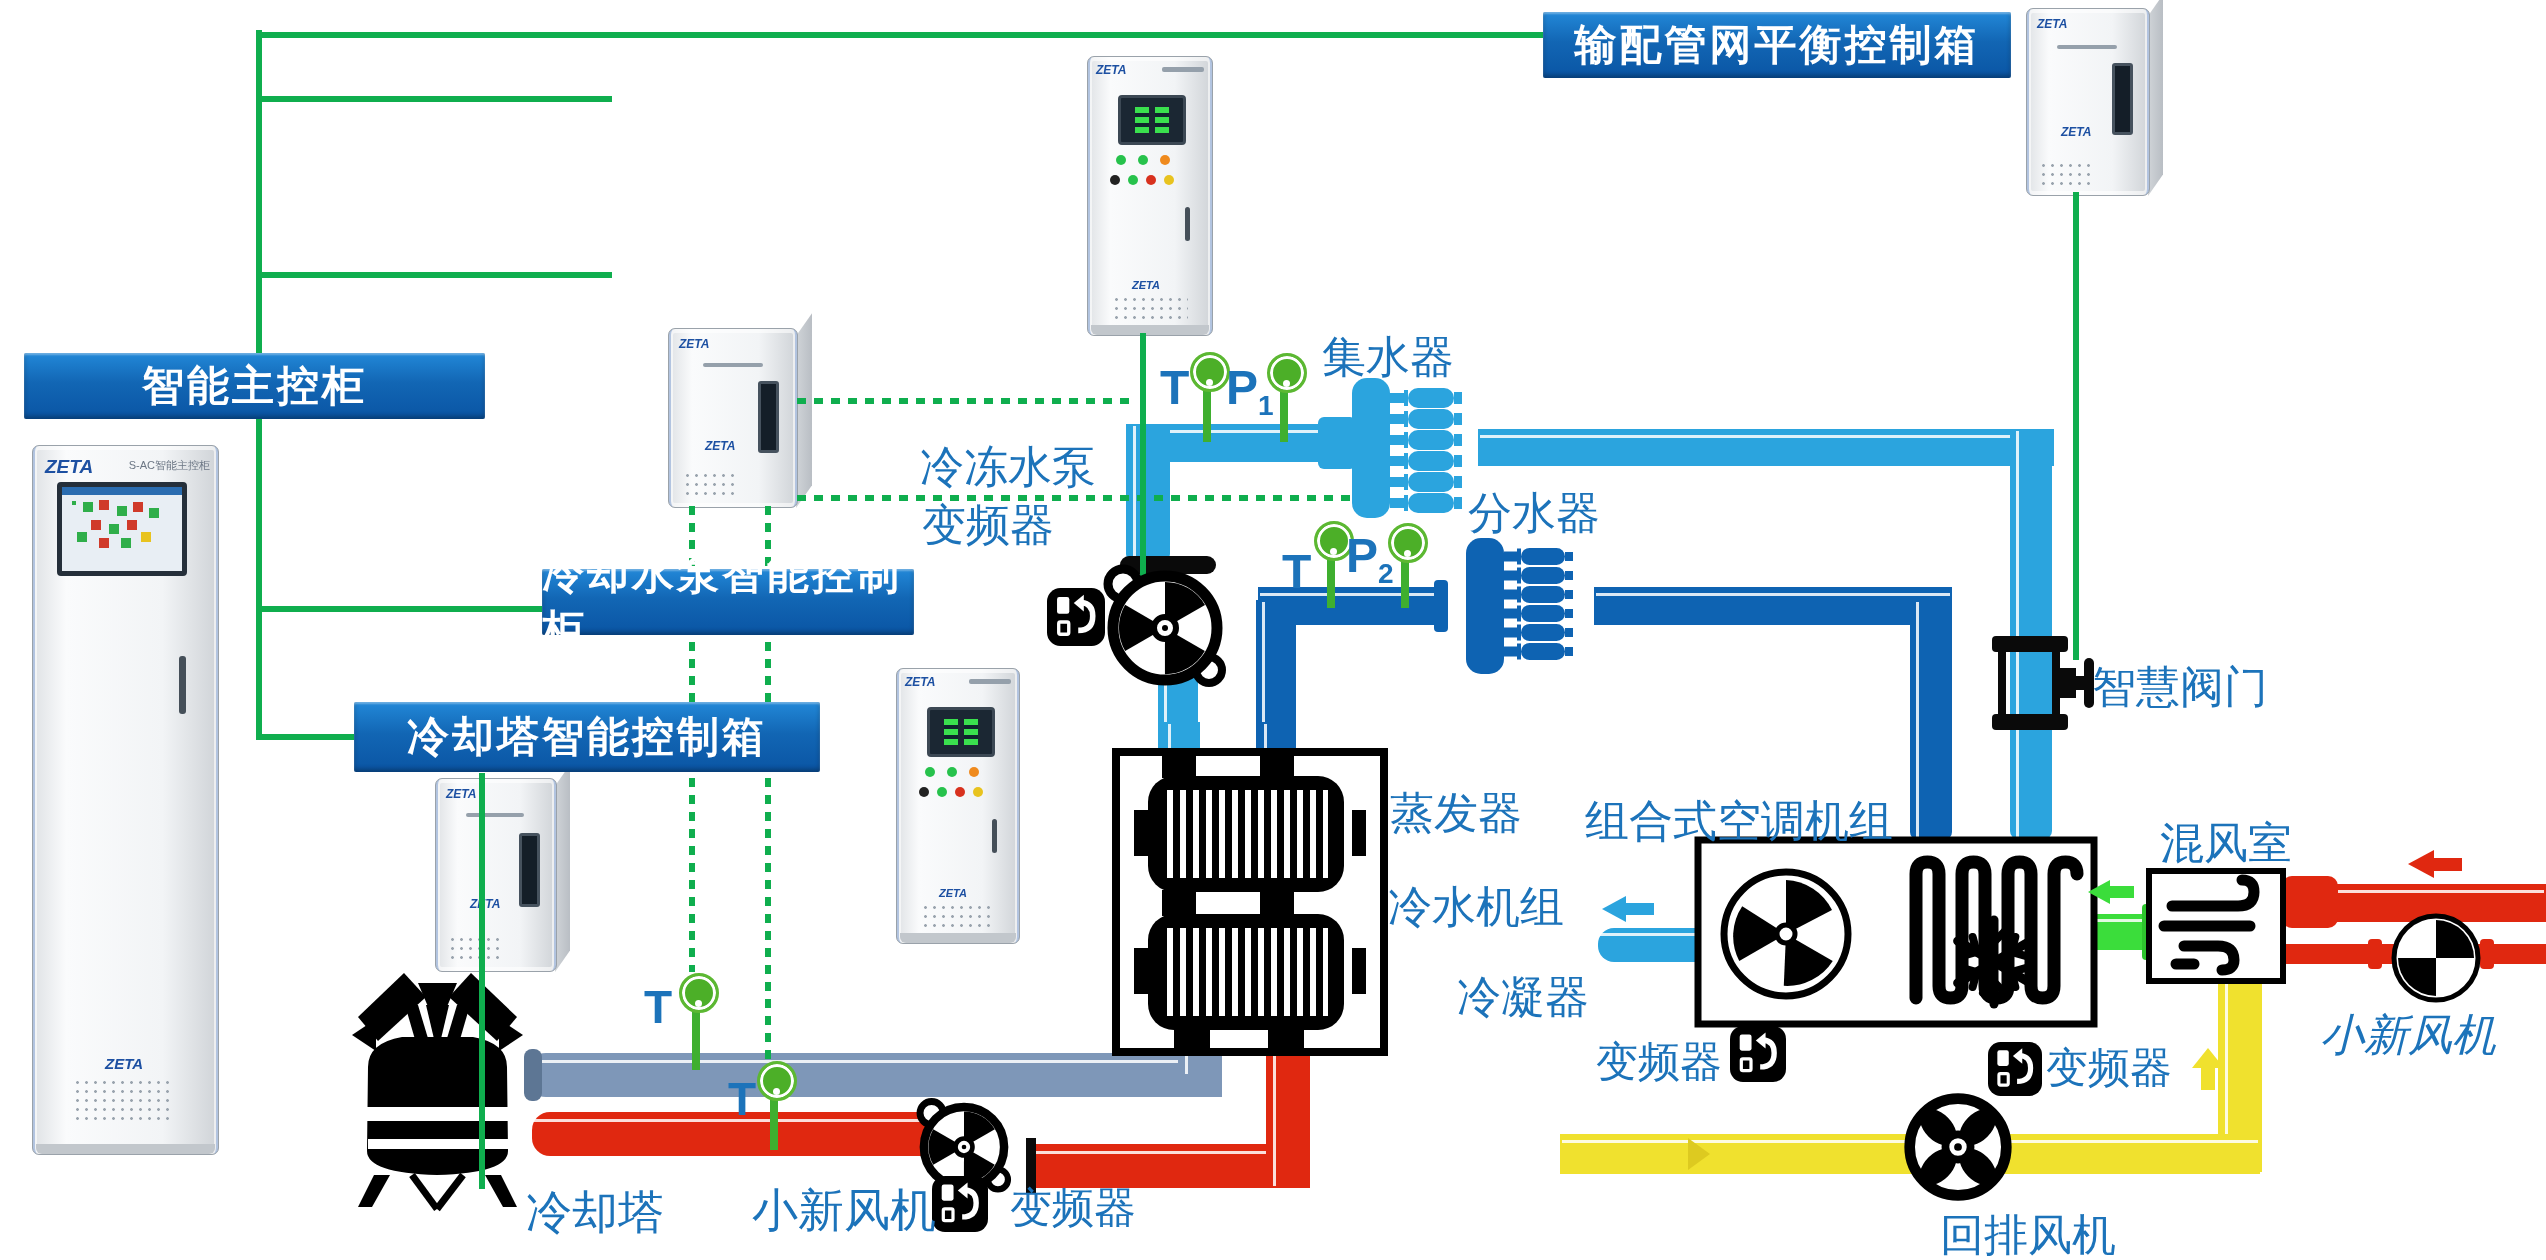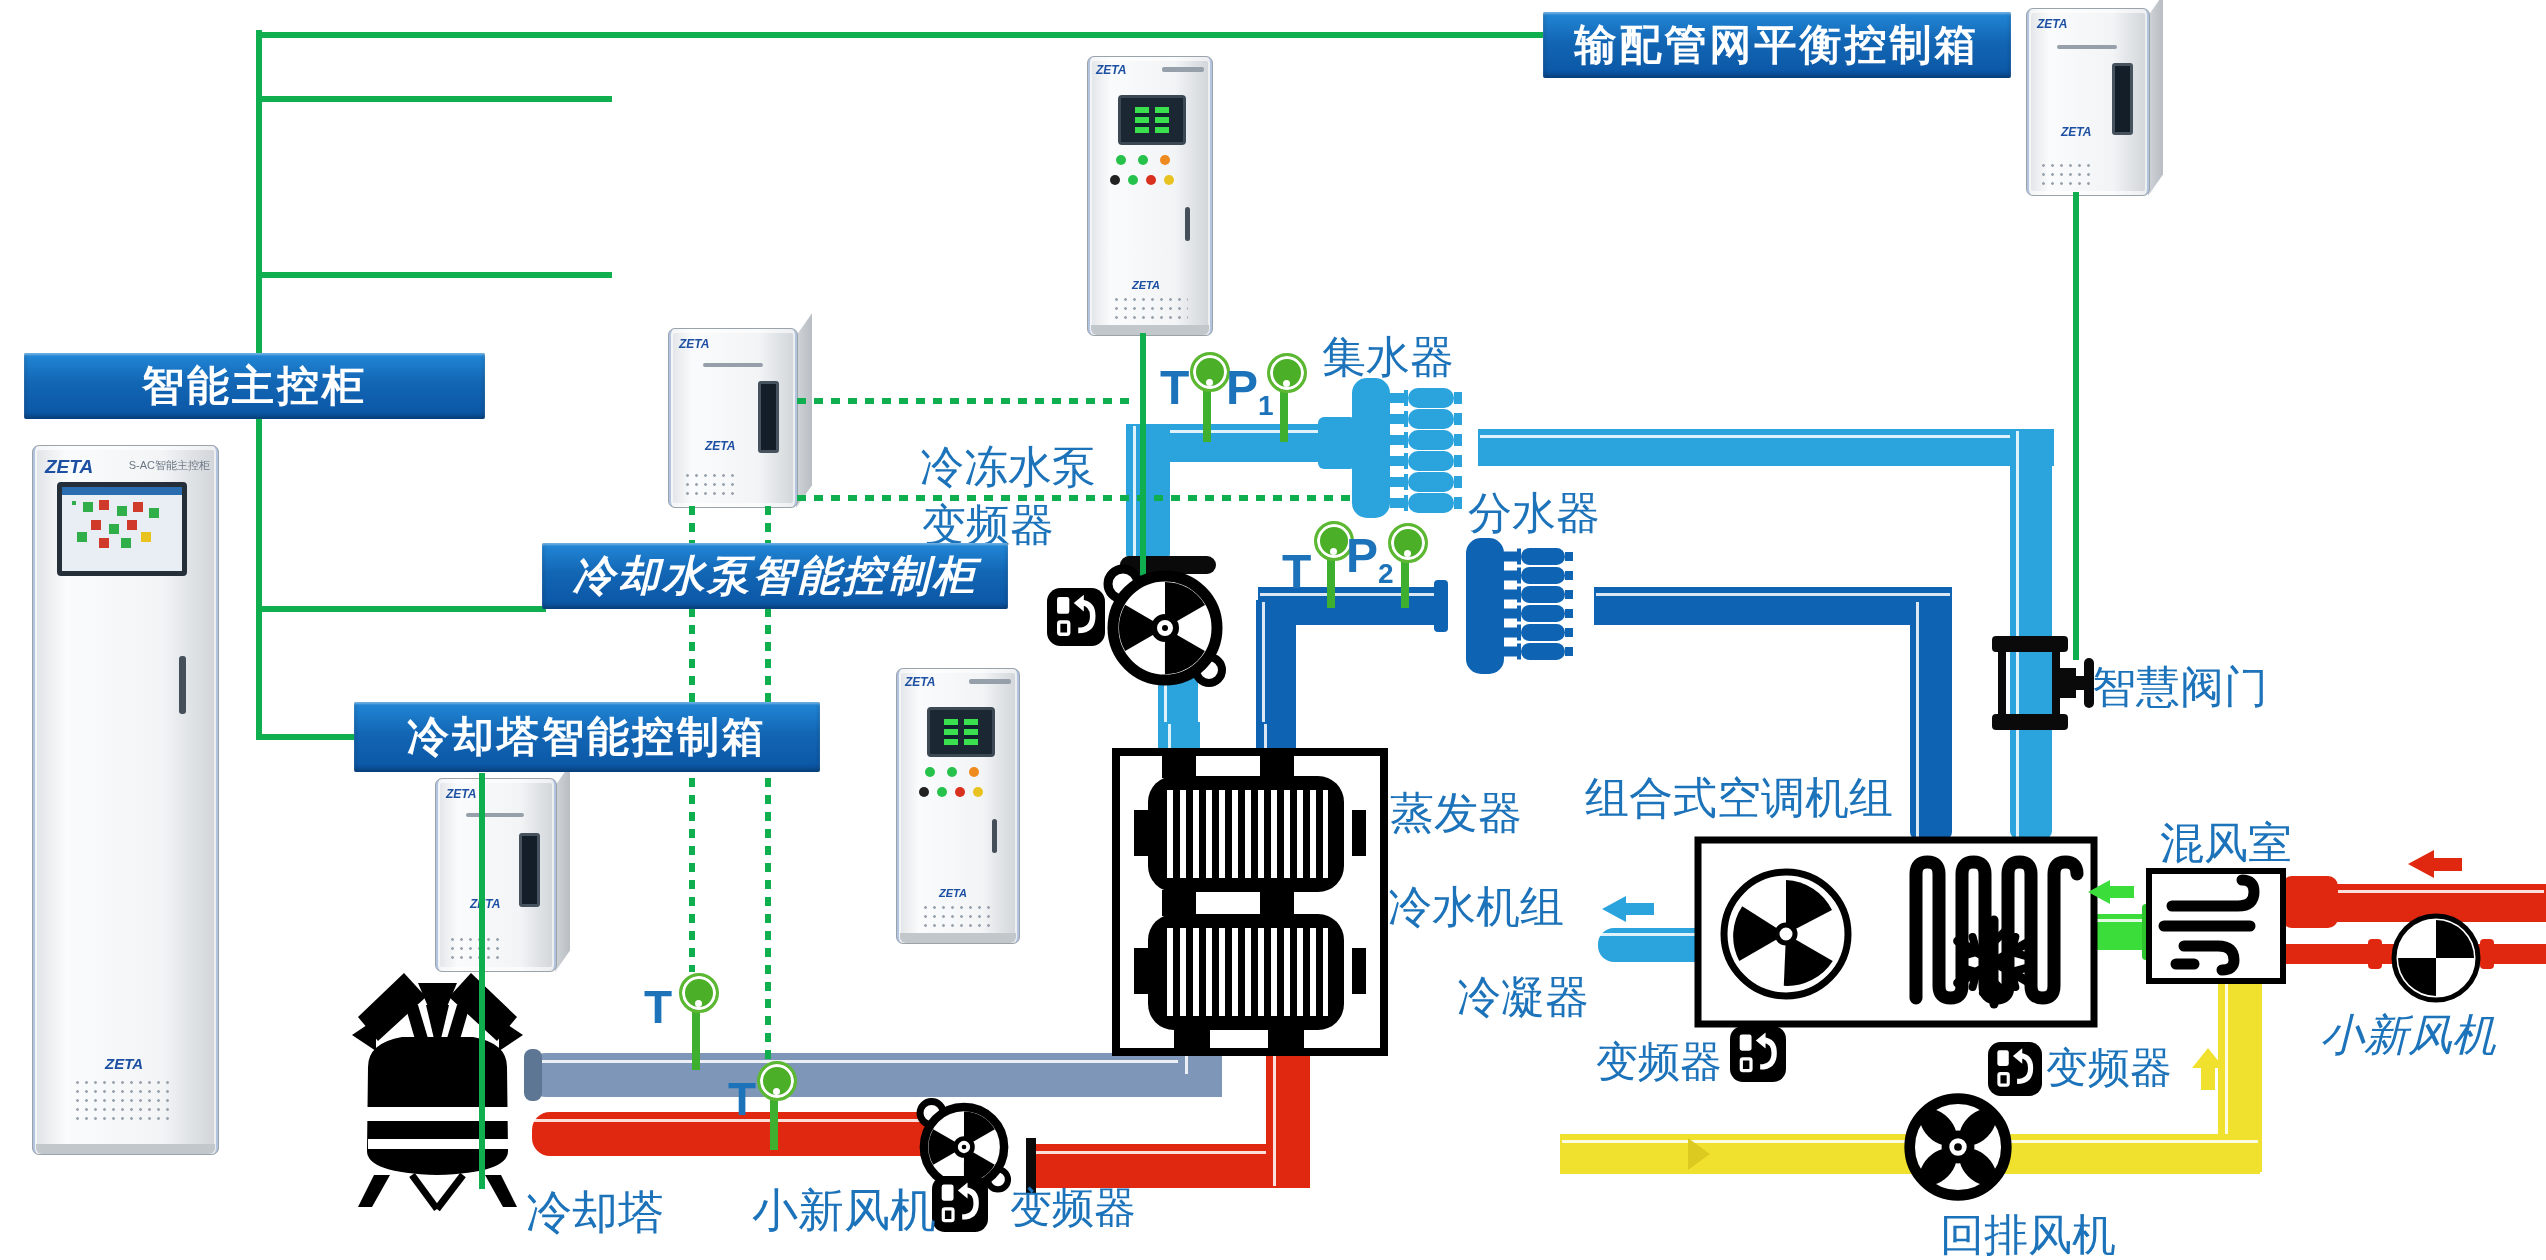--- a/index.html
+++ b/index.html
@@ -456,31 +456,31 @@
     <span class="zeta" style="left:10px;top:8px;font-size:12px;">ZETA</span>
     <div class="model-dash" style="left:30px;top:36px;width:60px;height:4px;"></div>
     <div class="slit" style="right:16px;top:54px;width:15px;height:66px;"></div>
     <span class="zeta" style="left:34px;top:116px;font-size:12px;">ZETA</span>
     <div class="vents" style="left:12px;bottom:10px;width:54px;height:24px;"></div>
   </div>
   <div class="side3d" style="left:2148px;top:16px;width:15px;height:180px;"></div>
 
   <div class="cbox" style="left:1543px;top:12px;width:468px;height:66px;">输配管网平衡控制箱</div>
   <div class="cbox" style="left:24px;top:353px;width:461px;height:66px;">智能主控柜</div>
-  <div class="cbox" style="left:542px;top:543px;width:466px;height:66px;font-style:italic;">冷却水泵智能控制柜</div>
+  <div class="cbox" style="left:542px;top:569px;width:372px;height:66px;">冷却水泵智能控制柜</div>
   <div class="cbox" style="left:354px;top:702px;width:466px;height:70px;">冷却塔智能控制箱</div>
 
   <div class="t" style="left:1322px;top:328px;">集水器</div>
   <div class="t" style="left:1468px;top:484px;">分水器</div>
   <div class="t" style="left:920px;top:438px;">冷冻水泵</div>
   <div class="t" style="left:922px;top:496px;">变频器</div>
   <div class="t" style="left:1390px;top:784px;">蒸发器</div>
   <div class="t" style="left:1388px;top:878px;">冷水机组</div>
   <div class="t" style="left:1457px;top:968px;">冷凝器</div>
-  <div class="t" style="left:1585px;top:769px;text-align:right;">组合式空调机组</div>
+  <div class="t" style="left:1585px;top:792px;text-align:right;">组合式空调机组</div>
   <div class="t" style="left:2160px;top:814px;">混风室</div>
   <div class="t" style="left:2092px;top:658px;">智慧阀门</div>
   <div class="t" style="left:1596px;top:1034px;font-size:42px;">变频器</div>
   <div class="t" style="left:2046px;top:1040px;font-size:42px;">变频器</div>
   <div class="t" style="left:1010px;top:1180px;font-size:42px;">变频器</div>
   <div class="t" style="left:1940px;top:1206px;">回排风机</div>
   <div class="t" style="left:2320px;top:1006px;font-style:italic;">小新风机</div>
   <div class="t" style="left:526px;top:1182px;font-size:46px;">冷却塔</div>
   <div class="t" style="left:752px;top:1180px;font-size:46px;">小新风机</div>
 

